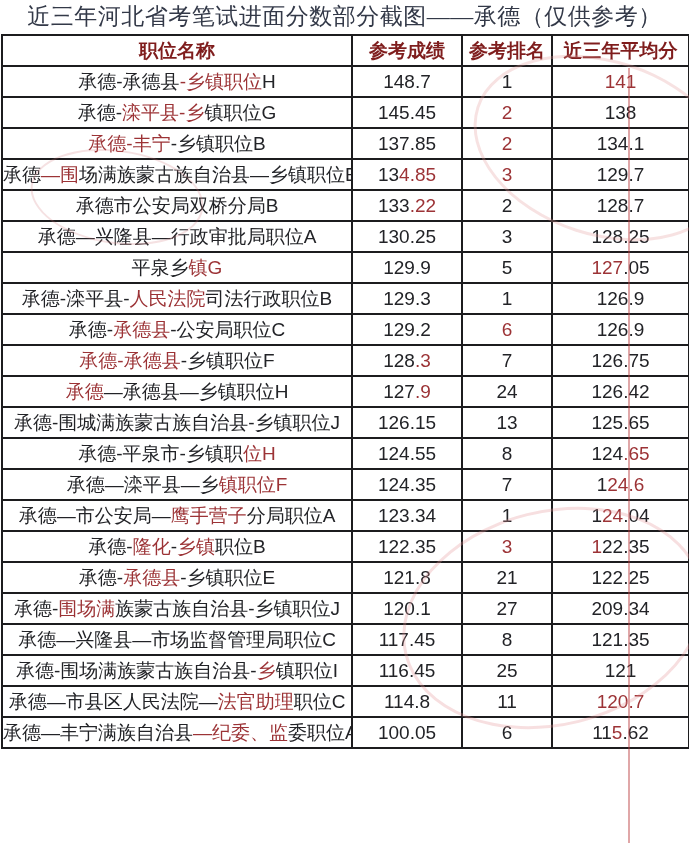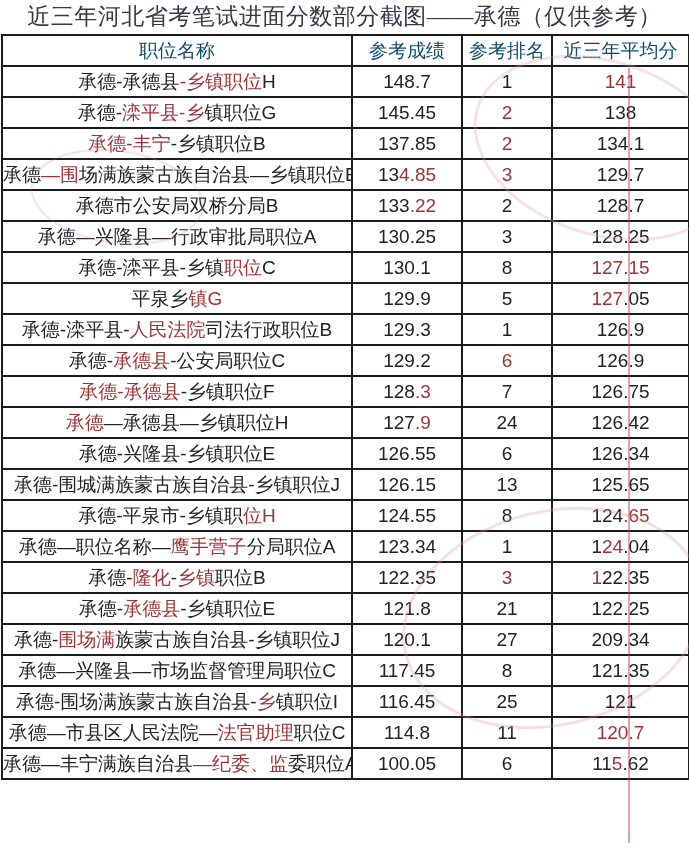--- a/index.html
+++ b/index.html
@@ -6,21 +6,21 @@
   .page{position:relative;width:689px;height:851px;background:#ffffff;overflow:hidden;
         font-family:"Liberation Sans","DejaVu Sans",sans-serif;color:#212225;}
   .title{height:34px;line-height:34px;text-align:center;
          font-family:"Liberation Serif","DejaVu Serif",serif;
          font-size:23px;font-weight:500;color:#333948;letter-spacing:.5px;white-space:nowrap;}
   table{border-collapse:collapse;table-layout:fixed;width:687px;margin-left:1px;}
   col.c-name{width:350px;} col.c-score{width:110px;} col.c-rank{width:90px;} col.c-avg{width:137px;}
   th,td{border:2px solid #1c1c1e;text-align:center;vertical-align:middle;
         padding:0;height:29px;font-size:19px;font-weight:400;
         white-space:nowrap;overflow:hidden;}
-  th{font-weight:400;color:#0c4a6e;}
+  th{font-weight:700;color:#7f1d1d;}
   td span{color:#222327;}
   td span.red{color:#9c3336;margin-top:8px;}
   
   .wm{position:absolute;pointer-events:none;}
   .wm-vline{left:628px;top:68px;width:2px;height:775px;background:rgba(186,60,62,.45);}
   .wm-arc1{left:470px;top:60px;width:260px;height:170px;border:3px solid rgba(228,150,152,.28);
            border-radius:50%;transform:rotate(18deg);}
   .wm-arc2{left:400px;top:510px;width:300px;height:210px;border:3px solid rgba(228,150,152,.30);
            border-radius:50%;transform:rotate(-14deg);}
   .wm-arc3{left:30px;top:150px;width:170px;height:90px;border:2px solid rgba(210,120,122,.22);
@@ -78,26 +78,20 @@
           <td><span>2</span></td>
           <td><span>128.7</span></td>
         </tr>
         <tr>
           <td><span>承德—兴隆县—行政审批局职位A</span></td>
           <td><span>130.25</span></td>
           <td><span>3</span></td>
           <td><span>128.25</span></td>
         </tr>
         <tr>
-          <td><span>承德-滦平县-乡镇</span><span class="red">职位</span><span>C</span></td>
-          <td><span>130.1</span></td>
-          <td><span>8</span></td>
-          <td><span class="red">127.15</span></td>
-        </tr>
-        <tr>
           <td><span>平泉乡</span><span class="red">镇G</span></td>
           <td><span>129.9</span></td>
           <td><span>5</span></td>
           <td><span class="red">127</span><span>.05</span></td>
         </tr>
         <tr>
           <td><span>承德-滦平县-</span><span class="red">人民法院</span><span>司法行政职位B</span></td>
           <td><span>129.3</span></td>
           <td><span>1</span></td>
           <td><span>126.9</span></td>
@@ -114,39 +108,39 @@
           <td><span>7</span></td>
           <td><span>126.75</span></td>
         </tr>
         <tr>
           <td><span class="red">承德</span><span>—承德县—乡镇职位H</span></td>
           <td><span>127</span><span class="red">.9</span></td>
           <td><span>24</span></td>
           <td><span>126.42</span></td>
         </tr>
         <tr>
-          <td><span>承德-兴隆县-乡镇职位E</span></td>
-          <td><span>126.55</span></td>
-          <td><span>6</span></td>
-          <td><span>126.34</span></td>
-        </tr>
-        <tr>
           <td><span>承德-围城满族蒙古族自治县-乡镇职位J</span></td>
           <td><span>126.15</span></td>
           <td><span>13</span></td>
           <td><span>125.65</span></td>
         </tr>
         <tr>
           <td><span>承德-平泉市-乡镇职</span><span class="red">位H</span></td>
           <td><span>124.55</span></td>
           <td><span>8</span></td>
           <td><span>124</span><span class="red">.65</span></td>
         </tr>
         <tr>
-          <td><span>承德—职位名称—</span><span class="red">鹰手营子</span><span>分局职位A</span></td>
+          <td><span>承德—滦平县—乡</span><span class="red">镇职位F</span></td>
+          <td><span>124.35</span></td>
+          <td><span>7</span></td>
+          <td><span>1</span><span class="red">24.6</span></td>
+        </tr>
+        <tr>
+          <td><span>承德—市公安局—</span><span class="red">鹰手营子</span><span>分局职位A</span></td>
           <td><span>123.34</span></td>
           <td><span>1</span></td>
           <td><span>1</span><span class="red">24</span><span>.04</span></td>
         </tr>
         <tr>
           <td><span>承德-</span><span class="red">隆化</span><span>-</span><span class="red">乡镇</span><span>职位B</span></td>
           <td><span>122.35</span></td>
           <td><span class="red">3</span></td>
           <td><span class="red">1</span><span>22.35</span></td>
         </tr>

